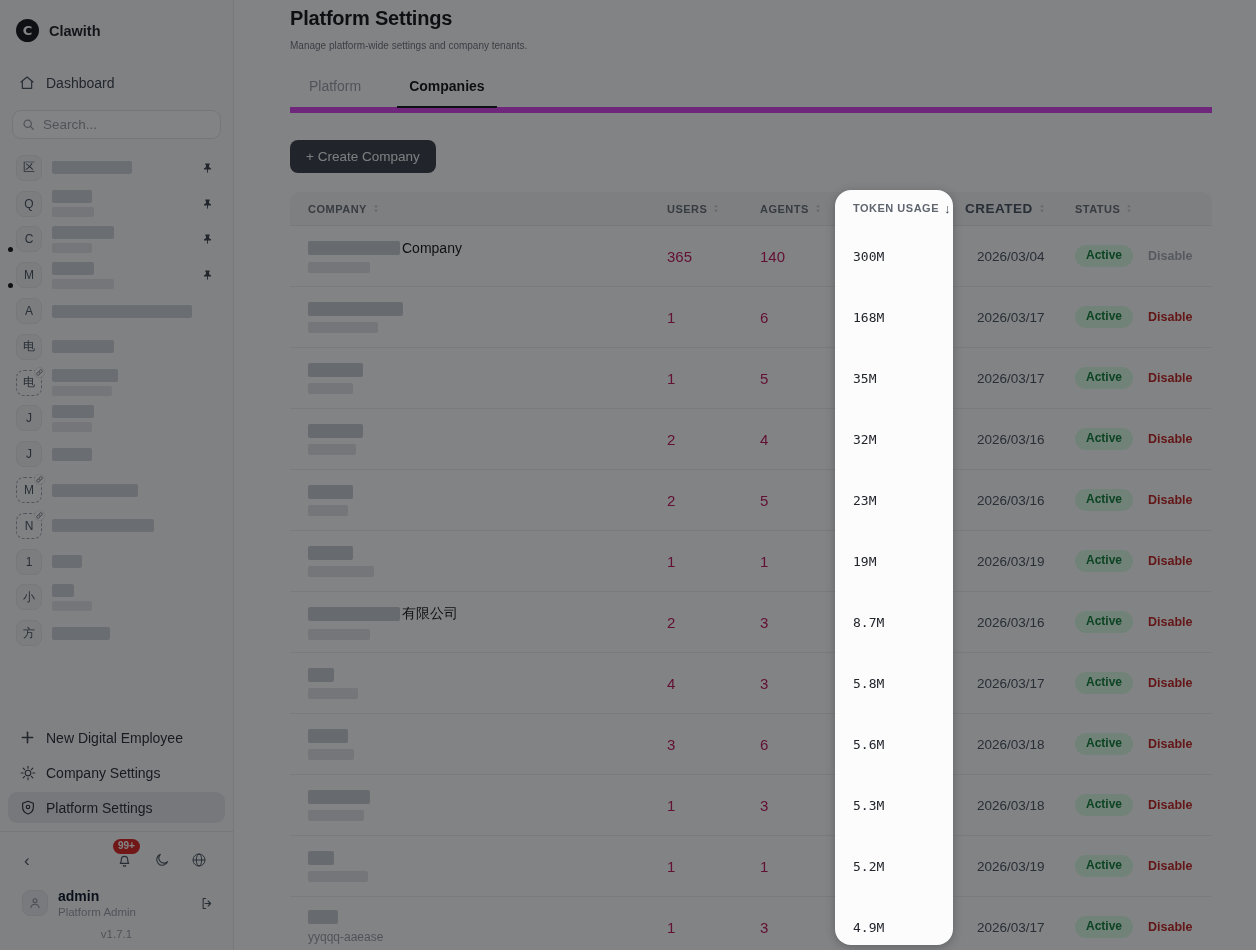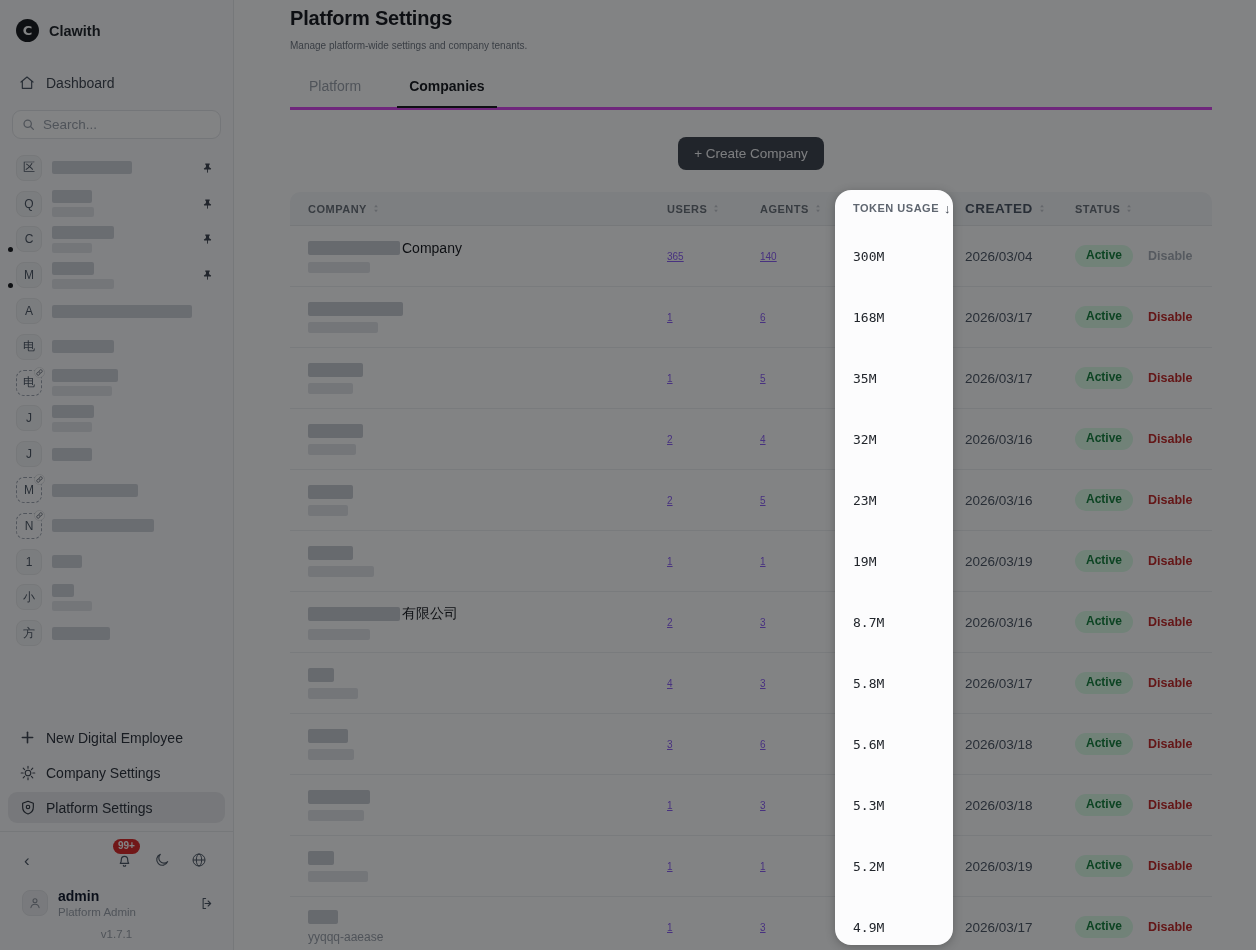--- a/index.html
+++ b/index.html
@@ -64,40 +64,40 @@
   .user-name { font-size:14px; font-weight:700; color:#0f172a; }
   .user-role { font-size:11.5px; color:#9aa0aa; margin-top:2px; }
   .logout { margin-left:auto; color:#4b5563; cursor:pointer; }
   .version { text-align:center; font-size:11.5px; color:#9aa0aa; padding:10px 0 10px; }
 
   
   .main { position:absolute; left:234px; top:0; width:1022px; height:950px; }
   .page-head { margin:0 44px 0 56px; padding-top:7px; }
   .page-title { font-size:20px; font-weight:700; color:#15171c; letter-spacing:-0.2px; }
   .page-sub { margin-top:10px; font-size:10px; color:#6f7680; }
-  .tabs { margin-top:27px; display:flex; gap:34px; border-bottom:3px solid #d946ef; padding-left:17px; }
+  .tabs { margin-top:27px; display:flex; gap:34px; border-bottom:6px solid #d946ef; padding-left:17px; }
   .tab { font-size:14px; padding:0 2px 13px; color:#9aa0aa; cursor:pointer; }
   .tab.active { color:#15171c; font-weight:600; border-bottom:2px solid #16181d; margin-bottom:-1px; padding:0 12px 12px; }
-  .toolbar { margin:27px 44px 0 56px; display:flex; justify-content:center; }
+  .toolbar { margin:27px 44px 0 56px; display:flex; justify-content:flex-start; }
   .create-btn { height:33px; padding:0 16px; border:none; border-radius:8px; background:#3d424c;
     color:#f3f4f6; font-size:13.5px; font-family:"Liberation Sans", sans-serif; cursor:pointer; }
 
   .table { position:absolute; top:192px; left:56px; width:922px; border-radius:10px 10px 0 0; overflow:hidden; }
   .grid-cols { display:grid; grid-template-columns:360px 90px 95px 118px 112px 1fr; align-items:center; }
   .thead { height:34px; background:#f5f6f8; border-bottom:1px solid #e7e8ea; }
   .th { font-size:11px; font-weight:700; letter-spacing:0.5px; color:#697079; display:flex; align-items:center; gap:4px; cursor:pointer; }
   .sort-glyph { opacity:0.55; }
   .trow { height:61px; border-bottom:1px solid #eceef1; background:#ffffff; cursor:pointer; }
   .c-company { padding-left:18px;text-align:right; }
   .c-users { padding-left:17px; }
   .c-agents { padding-left:20px; }
   .c-token { padding-left:18px; font-family:"DejaVu Sans Mono", monospace; font-size:13px; color:#22262c; }
-  .c-created { padding-left:12px; font-size:13.5px; color:#4b5563; }
+  .c-created { padding-left:24px; font-size:13.5px; color:#4b5563; }
   .c-status { padding-left:10px; display:flex; align-items:center; }
-  .num { font-size:10px; color:#8b5cf6;text-decoration:underline; }
+  .num { font-size:15px; color:#be185d; }
   .name-line { display:flex; align-items:center; gap:2px; font-size:14px; color:#15171c; }
   .sub-line { display:flex; align-items:center; gap:2px; margin-top:6px; font-size:12px; color:#9aa0aa; }
   .nblur { height:14px; background:#c9ccd3; border-radius:2px; }
   .sblur { height:11px; background:#e3e5e9; border-radius:2px; }
   .badge-active { background:#dcfce7; color:#15803d; font-size:12px; font-weight:600;
     border-radius:999px; padding:4px 11px; line-height:1.1; }
   .disable-link { margin-left:15px; font-size:12.5px; font-weight:600; color:#c22727; cursor:pointer; }
   .disable-link.muted { color:#a7adb6; }
 
   

